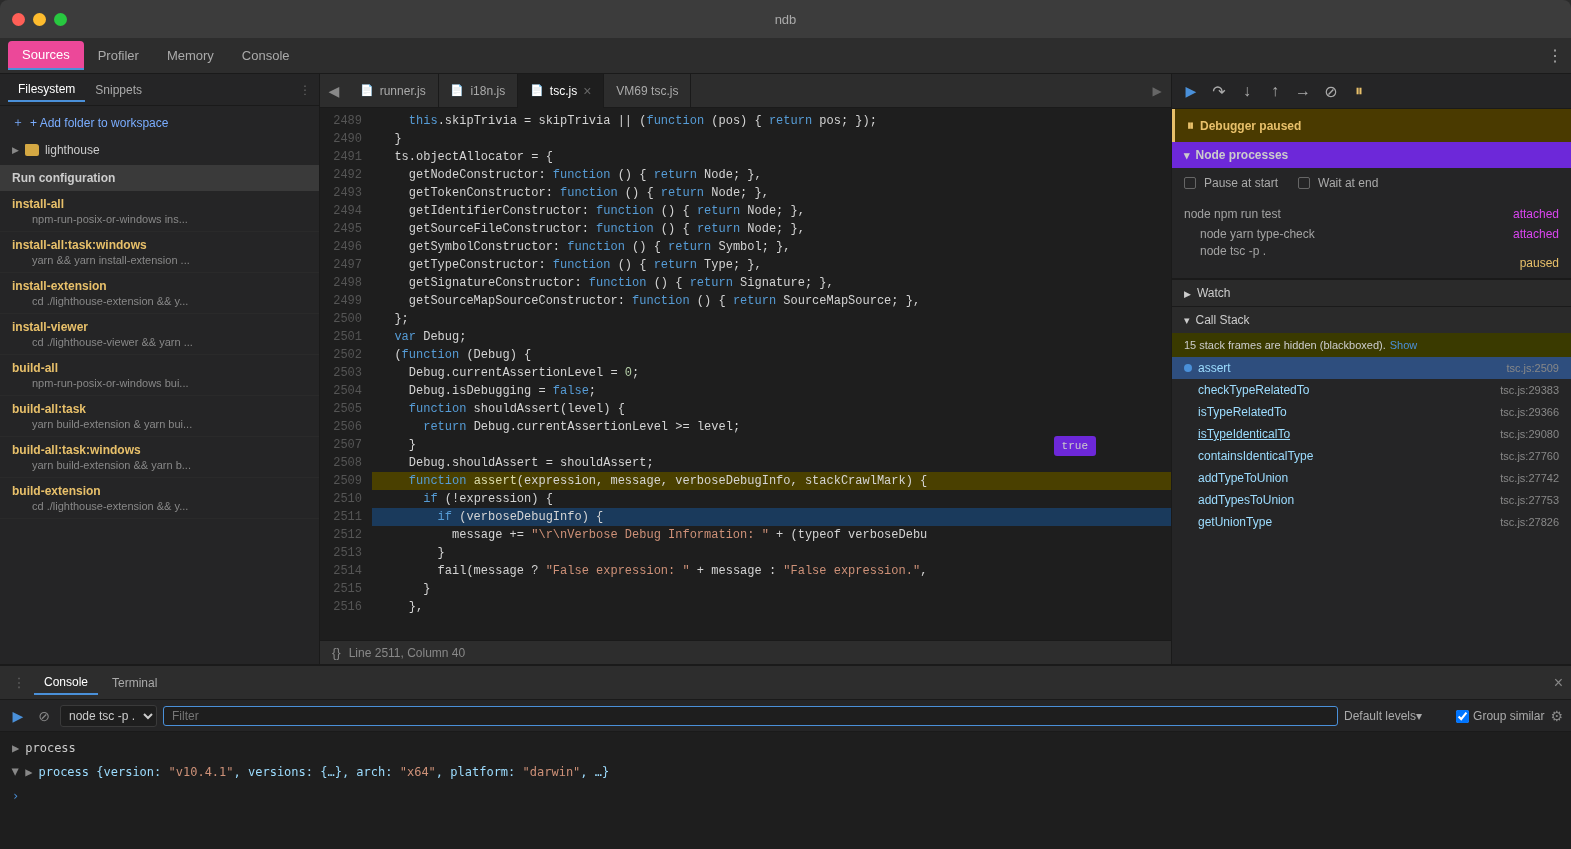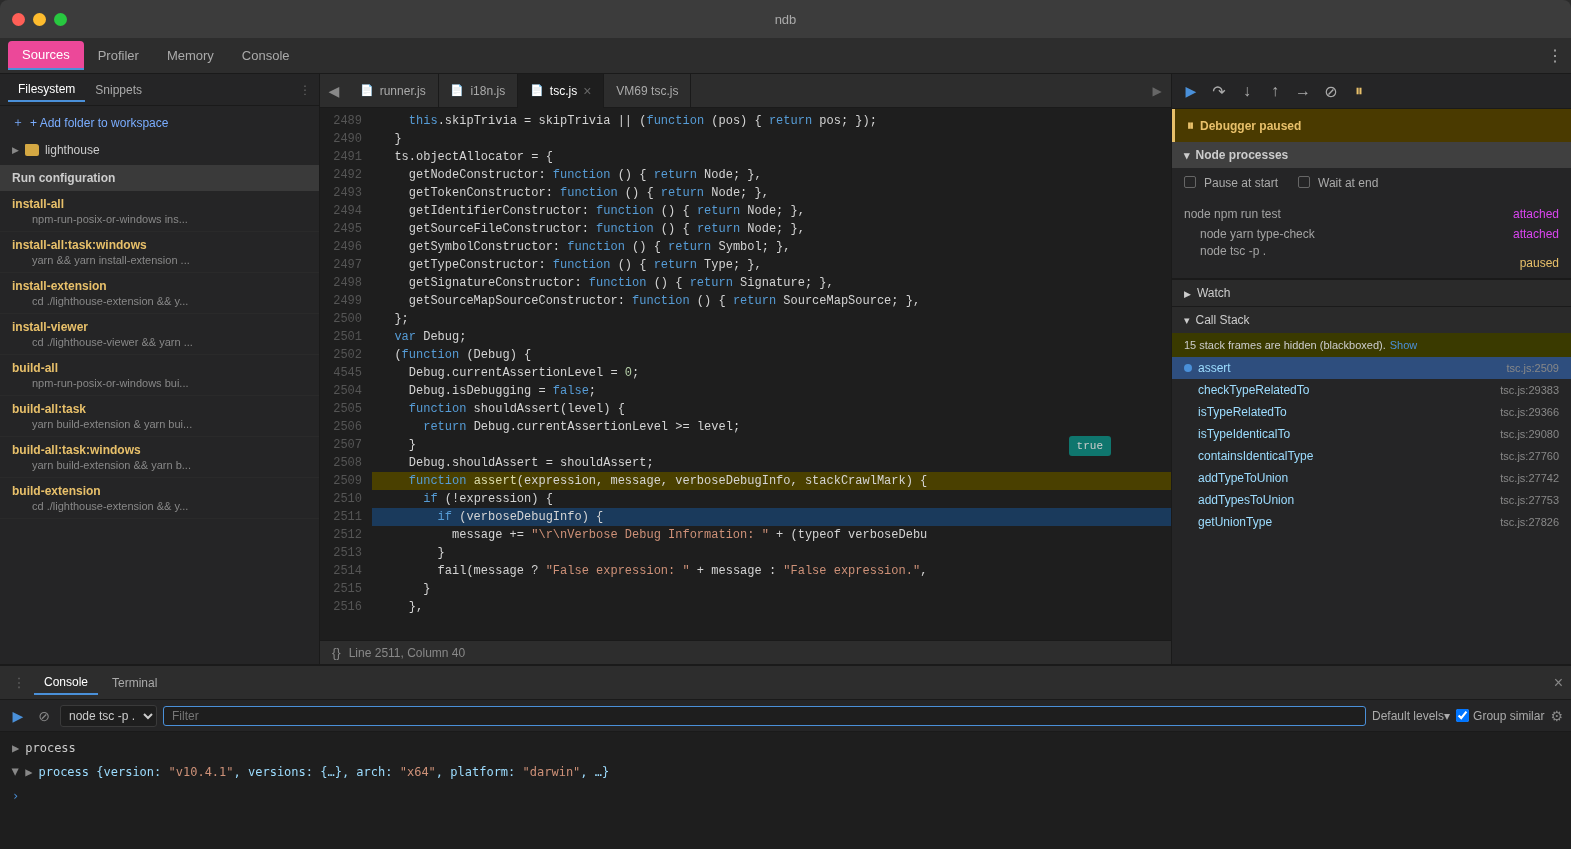--- a/index.html
+++ b/index.html
@@ -309,29 +309,29 @@
     }
     .panel-section-header {
       padding: 6px 12px;
       font-size: 12px;
       color: #ccc;
       cursor: pointer;
       display: flex;
       align-items: center;
       gap: 6px;
       font-weight: 600;
-      background: #404040;
+      background: #6d28d9;
     }
 
     .node-processes {
       padding: 8px 12px;
     }
     .node-process-row {
       display: flex;
-      align-items: flex-start;
+      align-items: center;
       gap: 8px;
       margin-bottom: 6px;
     }
     .checkbox {
       width: 12px; height: 12px;
       border: 1px solid #666;
       border-radius: 2px;
       background: transparent;
       display: inline-block;
     }
@@ -492,24 +492,25 @@
     }
     .console-levels {
       color: #aaa;
       font-size: 12px;
       display: flex;
       align-items: center;
       gap: 0;
     }
     .console-group-similar {
       display: flex;
-      align-items: flex-start;
+      align-items: flex-end;
       gap: 4px;
       color: #aaa;
       font-size: 12px;
+      margin-left: 28px;
     }
     .console-gear {
       margin-left: auto;
       color: #888;
       cursor: pointer;
       font-size: 14px;
     }
 
     .console-output {
       flex: 1;
@@ -654,21 +655,21 @@
           <div>2493</div>
             <div>2494</div>
             <div>2495</div>
             <div>2496</div>
           <div>2497</div>
             <div>2498</div>
             <div>2499</div>
             <div>2500</div>
           <div>2501</div>
             <div>2502</div>
-            <div>4545</div>
+            <div>2503</div>
             <div>2504</div>
           <div>2505</div>
             <div>2506</div>
             <div>2507</div>
             <div>2508</div>
           <div>2509</div>
             <div>2510</div>
             <div>2511</div>
             <div>2512</div>
           <div>2513</div>
@@ -688,21 +689,21 @@
           <div class="code-line"><span class="plain">    getTypeConstructor: </span><span class="kw">function</span><span class="plain"> () { </span><span class="kw">return</span><span class="plain"> Type; },</span></div>
           <div class="code-line"><span class="plain">    getSignatureConstructor: </span><span class="kw">function</span><span class="plain"> () { </span><span class="kw">return</span><span class="plain"> Signature; },</span></div>
           <div class="code-line"><span class="plain">    getSourceMapSourceConstructor: </span><span class="kw">function</span><span class="plain"> () { </span><span class="kw">return</span><span class="plain"> SourceMapSource; },</span></div>
           <div class="code-line"><span class="plain">  };</span></div>
           <div class="code-line"><span class="plain">  </span><span class="kw">var</span><span class="plain"> Debug;</span></div>
           <div class="code-line"><span class="plain">  (</span><span class="kw">function</span><span class="plain"> (Debug) {</span></div>
           <div class="code-line"><span class="plain">    Debug.currentAssertionLevel = </span><span class="num">0</span><span class="plain">;</span></div>
           <div class="code-line"><span class="plain">    Debug.isDebugging = </span><span class="kw">false</span><span class="plain">;</span></div>
           <div class="code-line"><span class="plain">    </span><span class="kw">function</span><span class="plain"> shouldAssert(level) {</span></div>
           <div class="code-line"><span class="plain">      </span><span class="kw">return</span><span class="plain"> Debug.currentAssertionLevel &gt;= level;</span></div>
-          <div class="code-line" style="position:relative;"><span class="plain">    }</span><span style="position:absolute;right:60px;background:#0f766e;color:#ccc;padding:1px 8px;border-radius:3px;font-size:11px;">true</span></div>
+          <div class="code-line" style="position:relative;"><span class="plain">    }</span><span style="position:absolute;right:75px;background:#6d28d9;color:#ccc;padding:1px 8px;border-radius:3px;font-size:11px;">true</span></div>
           <div class="code-line"><span class="plain">    Debug.shouldAssert = shouldAssert;</span></div>
           <div class="code-line highlighted"><span class="plain">    </span><span class="kw">function</span><span class="plain"> </span><span class="fn">assert</span><span class="plain">(expression, message, verboseDebugInfo, stackCrawlMark) {</span></div>
           <div class="code-line"><span class="plain">      </span><span class="kw">if</span><span class="plain"> (!expression) {</span></div>
           <div class="code-line" style="background:#1a3a5c;"><span class="plain">        </span><span class="kw">if</span><span class="plain"> (verboseDebugInfo) {</span></div>
           <div class="code-line"><span class="plain">          message += </span><span class="str">"\r\nVerbose Debug Information: "</span><span class="plain"> + (typeof verboseDebu</span></div>
           <div class="code-line"><span class="plain">        }</span></div>
           <div class="code-line"><span class="plain">        fail(message ? </span><span class="str">"False expression: "</span><span class="plain"> + message : </span><span class="str">"False expression."</span><span class="plain">,</span></div>
           <div class="code-line"><span class="plain">      }</span></div>
           <div class="code-line"><span class="plain">    },</span></div>
         </div>
@@ -785,21 +786,21 @@
       </div>
       <div class="stack-frame">
         <span class="stack-frame-name" style="padding-left:14px;">checkTypeRelatedTo</span>
         <span class="stack-frame-loc">tsc.js:29383</span>
       </div>
       <div class="stack-frame">
         <span class="stack-frame-name" style="padding-left:14px;">isTypeRelatedTo</span>
         <span class="stack-frame-loc">tsc.js:29366</span>
       </div>
       <div class="stack-frame">
-        <span class="stack-frame-name" style="padding-left:14px;">isTypeIdenticalTo</span>
+        <span class="stack-frame-name" style="padding-left:14px;text-decoration:underline;">isTypeIdenticalTo</span>
         <span class="stack-frame-loc">tsc.js:29080</span>
       </div>
       <div class="stack-frame">
         <span class="stack-frame-name" style="padding-left:14px;">containsIdenticalType</span>
         <span class="stack-frame-loc">tsc.js:27760</span>
       </div>
       <div class="stack-frame">
         <span class="stack-frame-name" style="padding-left:14px;">addTypeToUnion</span>
         <span class="stack-frame-loc">tsc.js:27742</span>
       </div>

